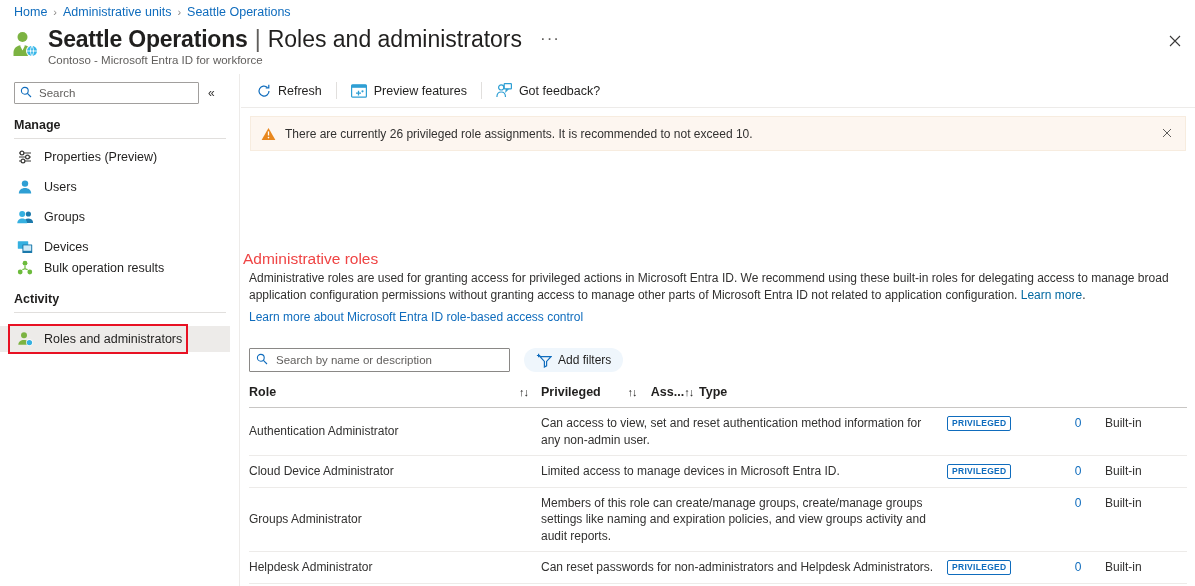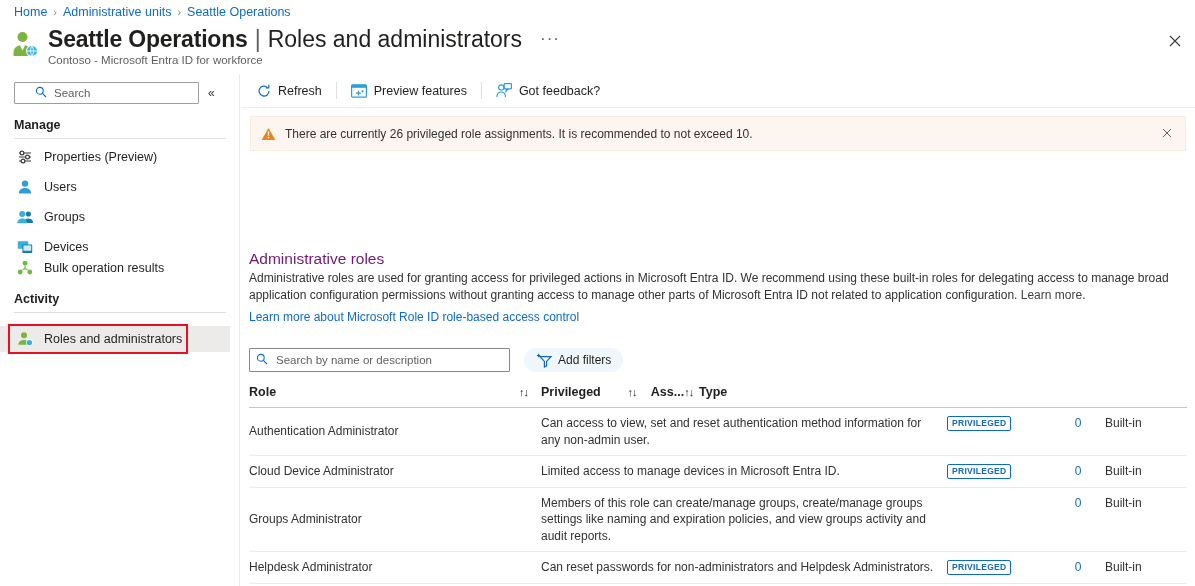--- a/index.html
+++ b/index.html
@@ -60,21 +60,21 @@
   .sidebar {
     position: absolute; left: 0; top: 74px; width: 240px; height: 512px;
     border-right: 1px solid #edebe9; background: #fff;
   }
   .side-search-row {
     position: absolute; left: 14px; top: 8px; width: 212px;
     display: flex; align-items: center;
   }
   .side-search {
     width: 185px; height: 22px; border: 1px solid #a19f9d; background:#fff;
-    display: flex; align-items: center; padding: 0 20px; border-radius: 1px;
+    display: flex; align-items: center; padding: 0 5px; border-radius: 1px;
   }
   .side-search .mag { margin-right: 5px; flex: 0 0 auto; }
   .side-search input {
     border: none; outline: none; font-size: 11.5px; width: 100%;
     font-family: "Liberation Sans", sans-serif; color: #201f1e; background: transparent;
   }
   .side-search input::placeholder { color: #605e5c; }
   .collapse-chev {
     margin-left: 9px; font-size: 12px; color: #323130; cursor: pointer;
     user-select: none;
@@ -123,28 +123,28 @@
   }
   .warn-ic { flex: 0 0 auto; margin-right: 9px; display: flex; }
   .warn-txt { font-size: 12px; color: #323130; }
   .warn-x {
     margin-left: auto; font-size: 12px; color: #605e5c; cursor: pointer;
     padding: 0 3px; line-height: 1;
   }
 
   
   .desc-head {
-    position: absolute; left: 8px; top: 176px; font-size: 15.5px; color: #701a75;
+    position: absolute; left: 2px; top: 176px; font-size: 15.5px; color: #ef4444;
     font-weight: 400;
   }
   .desc-body {
     position: absolute; left: 8px; top: 196px; width: 938px;
     font-size: 12px; color: #323130; line-height: 16.5px;
   }
-  .desc-body a, .link { color: #404040; text-decoration: none; cursor: pointer; }
+  .desc-body a, .link { color: #0369a1; text-decoration: none; cursor: pointer; }
   .desc-link2 {
     position: absolute; left: 8px; top: 236px; font-size: 12px; color: #0f6cbd;
     cursor: pointer;
   }
 
   
   .filter-row {
     position: absolute; left: 8px; top: 274px; display: flex; align-items: center;
   }
   .tbl-search {
@@ -376,21 +376,21 @@
         <svg width="10" height="10" viewBox="0 0 10 10">
             <path d="M1 1 L9 9 M9 1 L1 9" stroke="#605e5c" stroke-width="1" fill="none"></path>
           </svg>
       </span>
     </div>
 
     <div class="desc-head">Administrative roles</div>
     <div class="desc-body">
       <span>Administrative roles are used for granting access for privileged actions in Microsoft Entra ID. We recommend using these built-in roles for delegating access to manage broad application configuration permissions without granting access to manage other parts of Microsoft Entra ID not related to application configuration. </span><a class="link">Learn more</a><span>.</span>
     </div>
-    <div class="desc-link2">Learn more about Microsoft Role ID role-based access control</div>
+    <div class="desc-link2">Learn more about Microsoft Entra ID role-based access control</div>
 
     <div class="filter-row">
       <div class="tbl-search">
         <span class="mag">
           <svg width="12" height="12" viewBox="0 0 12 12">
               <circle cx="4.8" cy="4.8" r="3.4" stroke="#0f6cbd" stroke-width="1.1" fill="none"></circle>
               <path d="M7.4 7.4 L11 11" stroke="#0f6cbd" stroke-width="1.1"></path>
             </svg>
         </span>
         <input type="text" placeholder="Search by name or description" style="">

